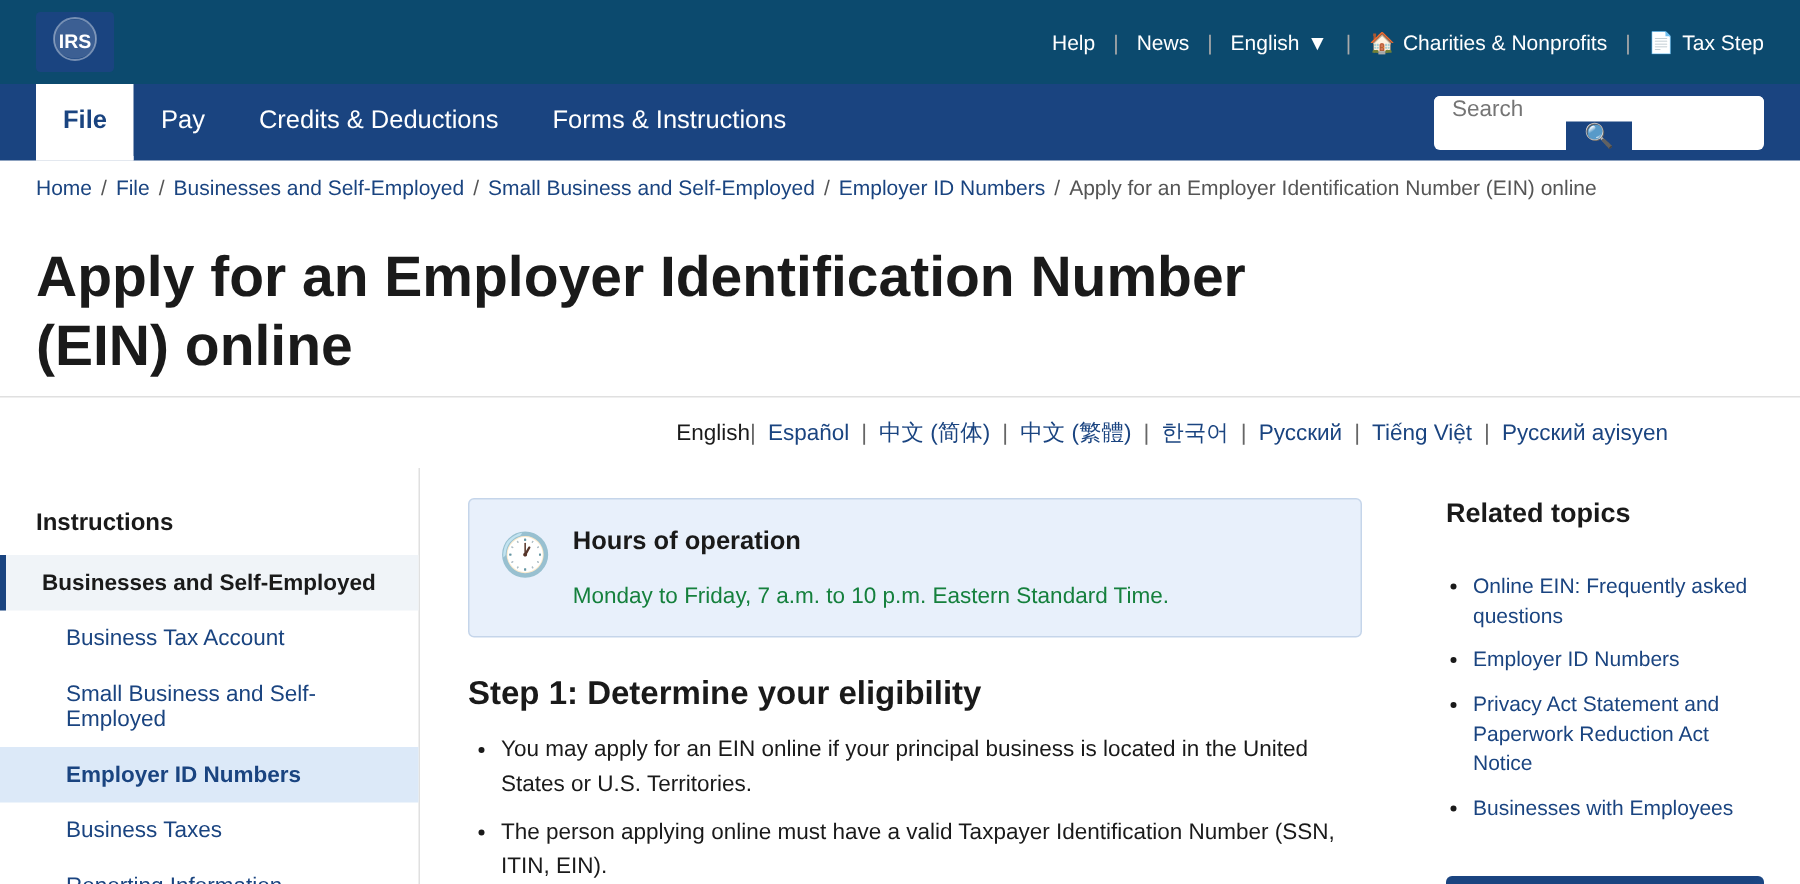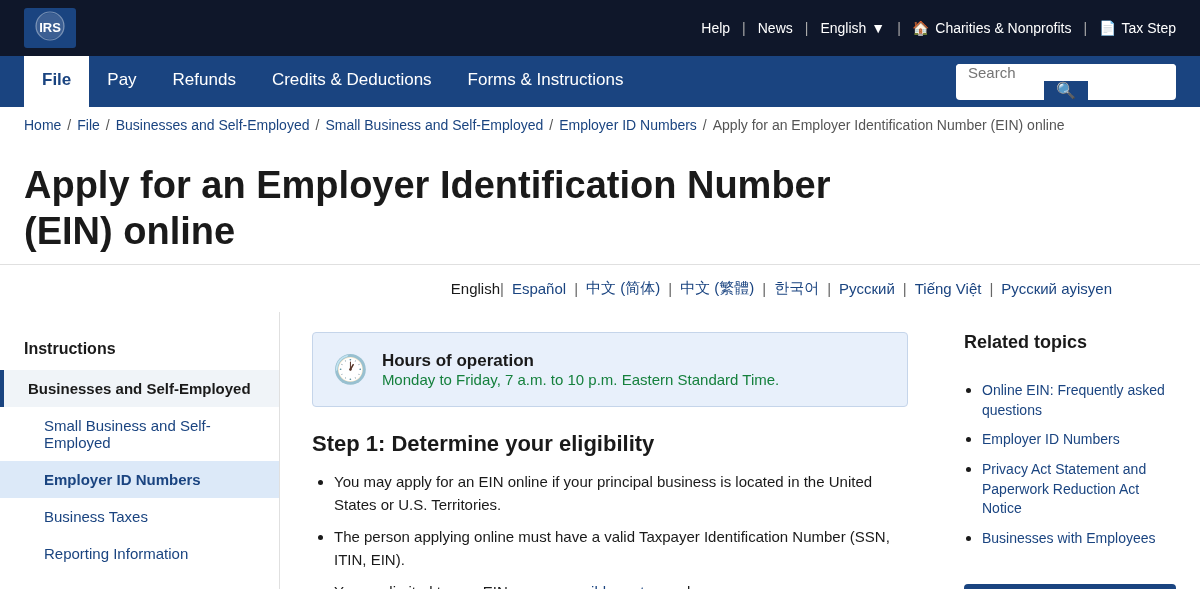--- a/index.html
+++ b/index.html
@@ -1,20 +1,20 @@
 <!DOCTYPE html>
 <html><head>
   <meta charset="utf-8">
   <style>
     * { box-sizing: border-box; margin: 0; padding: 0; }
     body { font-family: 'Source Sans Pro', Arial, sans-serif; font-size: 16px; color: #1a1a1a; background: #fff; }
 
     
     .top-bar {
-      background: #0f172a;
+      background: #0c4a6e;
       color: #fff;
       display: flex;
       align-items: center;
       padding: 8px 24px;
       gap: 0;
     }
     .top-bar-logo {
       display: flex;
       align-items: center;
       gap: 10px;
@@ -215,21 +215,21 @@
     }
     .hours-icon {
       font-size: 28px;
       color: #1a1a1a;
       margin-top: 2px;
       flex-shrink: 0;
     }
     .hours-title {
       font-weight: 700;
       font-size: 17px;
-      margin-bottom: 0;
+      margin-bottom: 18px;
     }
     .hours-text {
       font-size: 15px;
       color: #15803d;
     }
 
     
     .step-title {
       font-size: 22px;
       font-weight: 700;
@@ -332,21 +332,20 @@
     <a>
       <span>📄</span>
       <span>Tax Step</span>
     </a>
   </nav>
 </header>
 
 <nav class="nav-bar">
   <a class="nav-item active">File</a>
   <a class="nav-item">Pay</a>
-  <a class="nav-item">Refunds</a>
   <a class="nav-item">Credits &amp; Deductions</a>
   <a class="nav-item">Forms &amp; Instructions</a>
   <div class="nav-search">
     <div class="search-box">
       <input type="text" placeholder="Search" style="">
       <button>🔍</button>
     </div>
   </div>
 </nav>
 
@@ -384,20 +383,21 @@
   <a>Tiếng Việt</a>
   <span class="lang-sep"> | </span>
   <a>Русский ayisyen</a>
 </div>
 
 <div class="main-layout">
 
   <aside class="sidebar">
     <div class="sidebar-section-title">Instructions</div>
     <a class="sidebar-item parent">Businesses and Self-Employed</a>
+    <a class="sidebar-item child">Business Tax Account</a>
     <a class="sidebar-item child">Small Business and Self-Employed</a>
     <a class="sidebar-item child active">Employer ID Numbers</a>
     <a class="sidebar-item child">Business Taxes</a>
     <a class="sidebar-item child">Reporting Information</a>
   </aside>
 
   <main class="content-area">
 
     <div class="hours-box">
       <span class="hours-icon">🕐</span>

